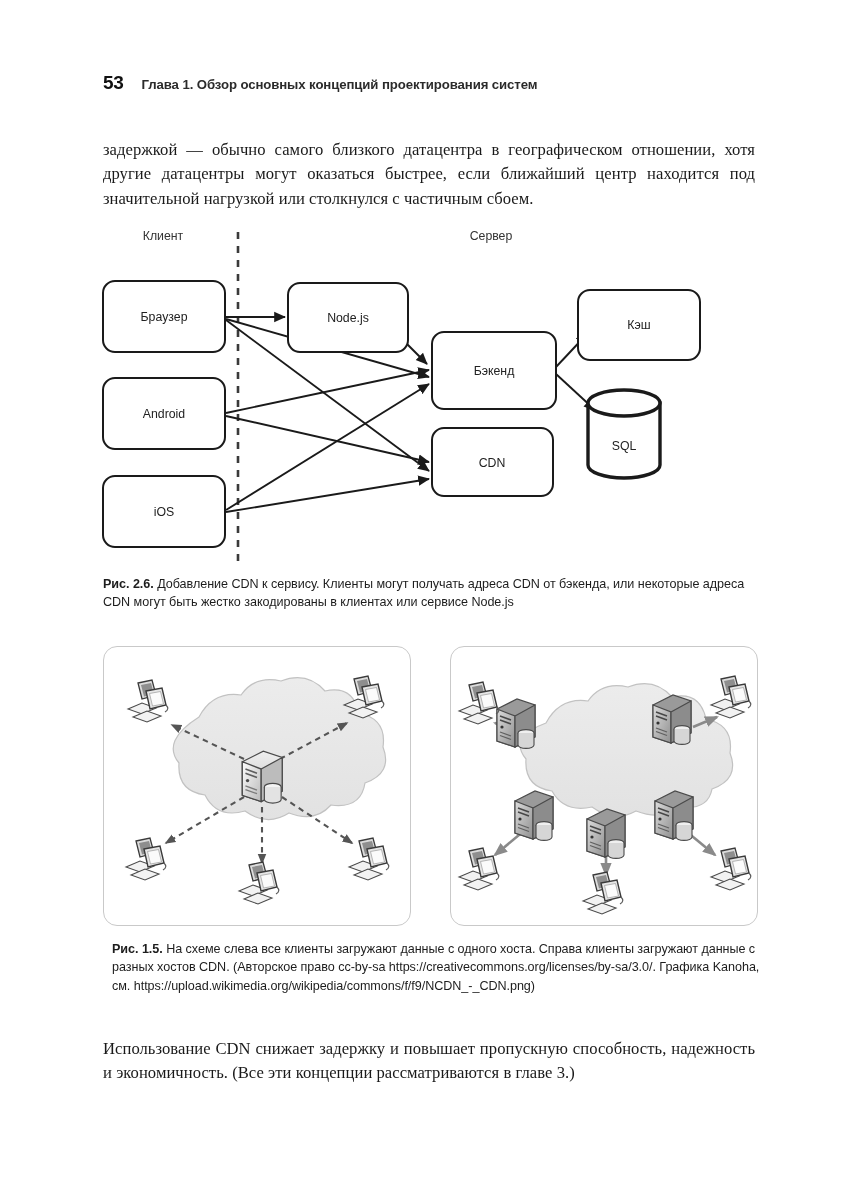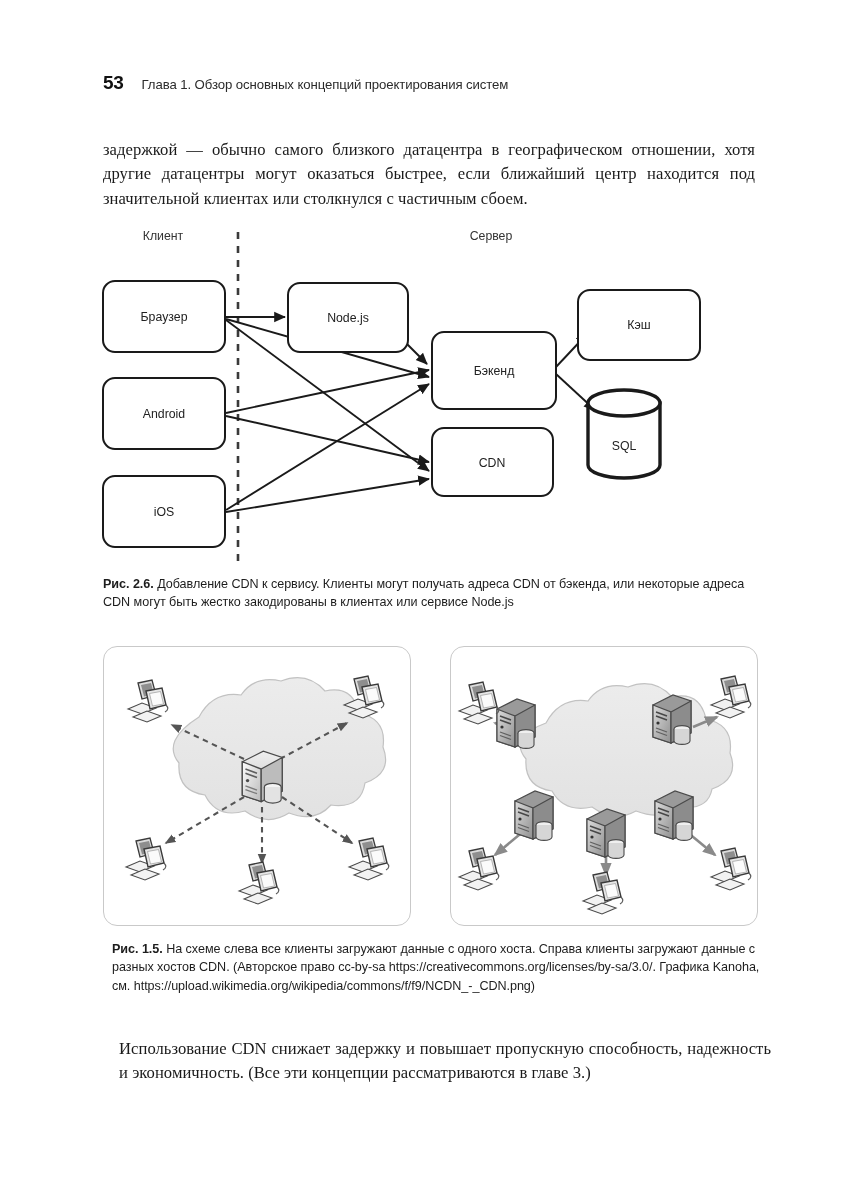--- a/index.html
+++ b/index.html
@@ -28,37 +28,37 @@
   .runhead .folio {
     font-family: "Liberation Sans", sans-serif;
     font-size: 19px;
     font-weight: bold;
     color: #111;
     letter-spacing: -0.3px;
   }
   .runhead .chap {
     font-family: "Liberation Sans", sans-serif;
     font-size: 13.2px;
-    font-weight: normal;
+    font-weight: bold;
     color: #2b2b2b;
     letter-spacing: -0.1px;
   }
 
   
   .bodytext {
     position: absolute;
     font-family: "Liberation Serif", serif;
     font-size: 16.6px;
     line-height: 24.3px;
     color: #1a1a1a;
     text-align: justify;
     letter-spacing: 0.05px;
   }
   #para-top  { left: 103px; top: 138px;  width: 652px; }
-  #para-bottom { left: 103px; top: 1037px; width: 652px; margin-left: 16px; }
+  #para-bottom { left: 103px; top: 1037px; width: 652px; }
 
   
   .caption {
     position: absolute;
     font-family: "Liberation Sans", sans-serif;
     font-size: 12.6px;
     line-height: 18.4px;
     color: #1d1d1d;
     letter-spacing: -0.05px;
   }
@@ -110,21 +110,21 @@
   .panel svg { display: block; }
 </style>
 </head>
 <body>
 
 <div class="runhead">
   <span class="folio">53</span>
   <span class="chap">Глава 1. Обзор основных концепций проектирования систем</span>
 </div>
 
-<div class="bodytext" id="para-top">задержкой — обычно самого близкого датацентра в географическом отношении, хотя другие датацентры могут оказаться быстрее, если ближайший центр находится под значительной клиентах или столкнулся с частичным сбоем.</div>
+<div class="bodytext" id="para-top">задержкой — обычно самого близкого датацентра в географическом отношении, хотя другие датацентры могут оказаться быстрее, если ближайший центр находится под значительной нагрузкой или столкнулся с частичным сбоем.</div>
 
 <div id="fig14">
   <svg width="670" height="350" viewBox="0 0 670 350">
     <defs>
       <marker id="arrow" viewBox="0 0 10 10" refX="9.2" refY="5" markerWidth="6.2" markerHeight="6.2" orient="auto-start-reverse">
         <path d="M 0 0.6 L 10 5 L 0 9.4 z" fill="#1a1a1a"></path>
       </marker>
     </defs>
 
     <text class="sidelabel" x="68" y="18" text-anchor="middle">Клиент</text>

